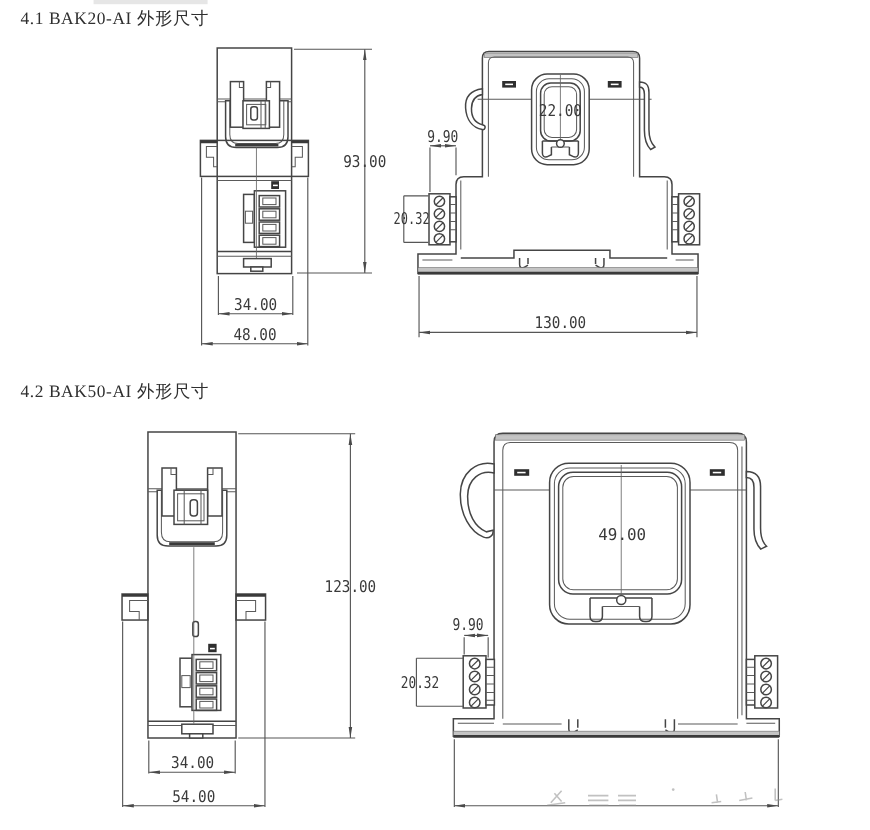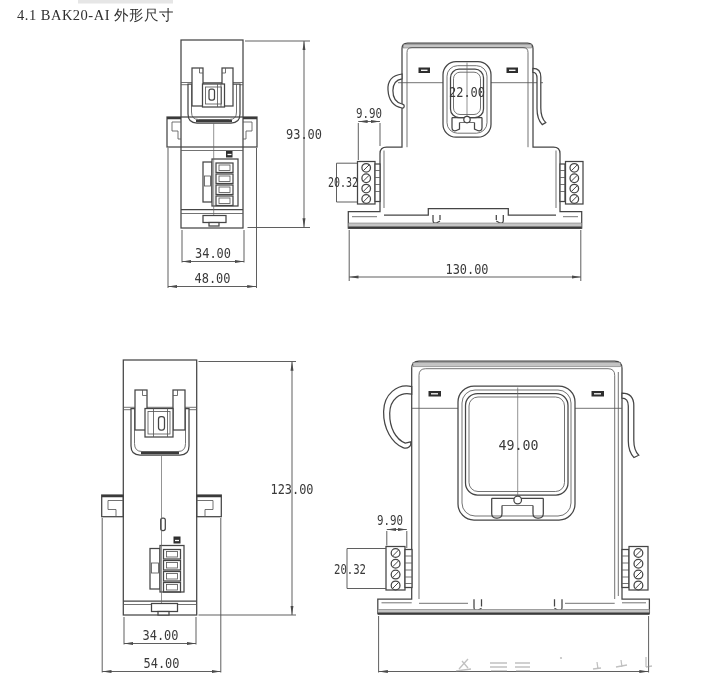--- a/index.html
+++ b/index.html
@@ -20,20 +20,21 @@
   .wl {stroke:#ffffff;stroke-width:1.3;fill:none;}
   .sm {stroke:#8f8f8f;stroke-width:1.3;fill:none;opacity:.55;}
   text.dt{font-family:"DejaVu Sans Mono","Liberation Mono",monospace;font-size:13.5px;fill:#3a3a3a;text-anchor:middle;}
 </style>
 </head>
 <body>
 
 <div class="page">
 
   <div class="sec-title" id="t1">4.1 BAK20-AI 外形尺寸</div>
+  <div class="sec-title" id="t2">4.2 BAK50-AI 外形尺寸</div>
 
   <svg width="725" height="692" viewBox="0 0 725 692">
     <defs>
       <marker id="ar" viewBox="0 0 10 4" refX="9.3" refY="2" markerWidth="10" markerHeight="4" orient="auto-start-reverse" markerUnits="userSpaceOnUse">
         <path d="M0,0.5 L9.3,2 L0,3.5 Z" fill="#4a4a4a"></path>
       </marker>
     </defs>
 
     <rect x="78" y="0" width="95" height="3.5" fill="#dcdcdc" opacity="0.7"></rect>
 

